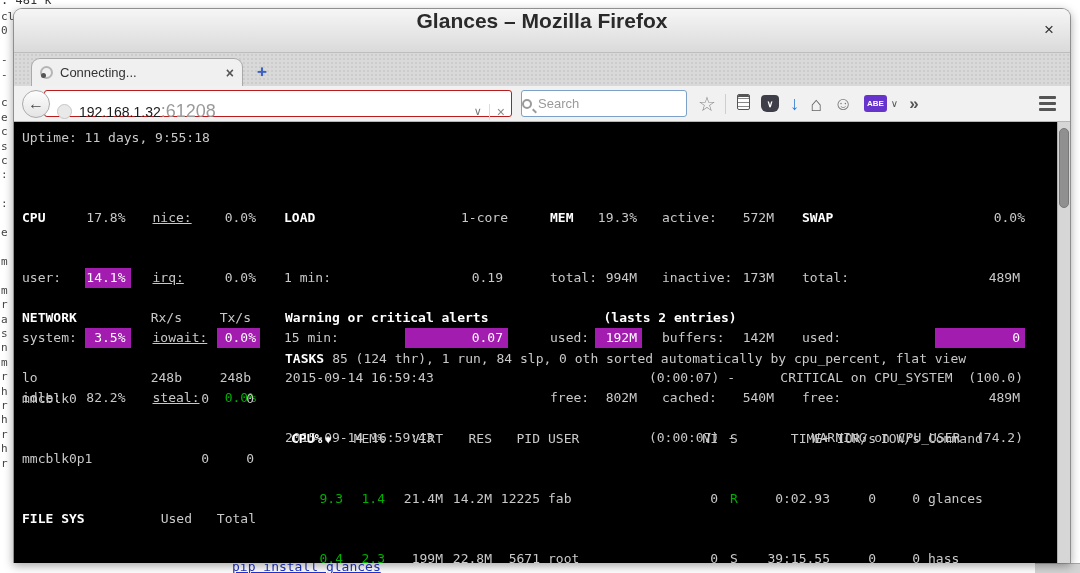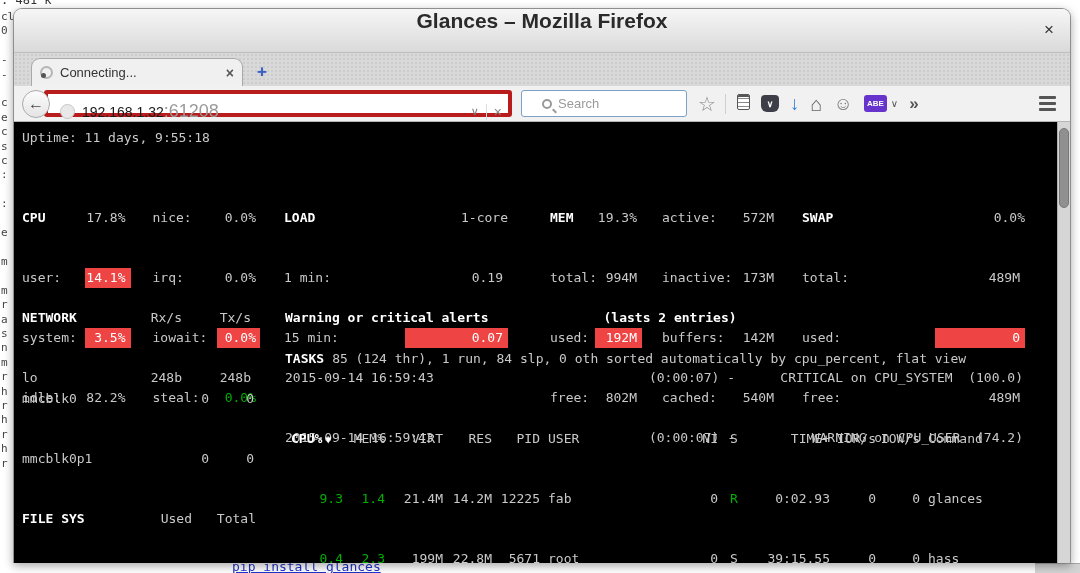--- a/index.html
+++ b/index.html
@@ -39,31 +39,31 @@
   .tab-close { font-size:14px; color:#555; font-weight:bold; cursor:pointer; }
   .newtab { position:absolute; left:243px; bottom:4px; font-size:17px; font-weight:bold;
             color:#3b5fc0; text-shadow:0 0 1px #7a93d8; cursor:pointer; }
 
   .navbar { position:absolute; left:0; top:77px; right:0; height:36px; background:#f1f1f1;
             border-bottom:1px solid #b6b6b6; display:flex; align-items:center; padding:0 8px; }
   .backbtn { width:28px; height:28px; border:1px solid #ababab; border-radius:50%;
              background:linear-gradient(#fdfdfd,#e4e4e4); display:flex; align-items:center;
              justify-content:center; font-size:16px; font-weight:bold; color:#4a4a4a;
              flex:none; z-index:2; cursor:pointer; }
-  .urlbar { height:27px; width:468px; margin-left:-6px; background:#fff; border:4px solid #b91c1c;
+  .urlbar { height:27px; width:468px; margin-left:-6px; background:#fff; border:1px solid #b91c1c;
             border-radius:3px; display:flex; align-items:center; padding:16px 6px 0 12px; flex:none; }
   .globe { width:15px; height:15px; border-radius:50%; background:#e9e9e9; border:1px solid #c6c6c6; flex:none; }
   .host { font-size:14px; color:#1a1a1a; margin-left:7px; }
   .port { font-size:18px; color:#9a9a9a; }
   .urlspacer { flex:1; }
   .chev { font-size:11px; color:#777; padding:0 7px; cursor:pointer; }
   .stop { font-size:14px; color:#888; border-left:1px solid #ddd; padding-left:7px; cursor:pointer; }
   .searchbox { height:27px; width:166px; margin-left:9px; background:#fff;
                border:1px solid #7ca0c7; border-radius:3px; display:flex; align-items:center;
-               padding:0 20px; flex:none; }
+               padding:0 0; flex:none; }
   .mag { width:10px; height:10px; border:2px solid #9a9a9a; border-radius:50%; position:relative; flex:none; }
   .mag::after { content:""; position:absolute; width:5px; height:2px; background:#9a9a9a;
                 transform:rotate(45deg); left:8px; top:9px; }
   .searchin { border:none; outline:none; font-size:13px; color:#333; margin-left:6px; width:120px;
               background:transparent; font-family:"Liberation Sans",sans-serif; }
   .searchin::placeholder { color:#9a9a9a; }
   .icon { margin-left:11px; color:#777; font-size:18px; line-height:18px; cursor:pointer; flex:none; }
   .star { font-size:20px; color:#8a8a8a; }
   .vsep { width:1px; height:20px; background:#cfcfcf; margin-left:9px; flex:none; }
   .clip-body { display:inline-block; width:13px; height:16px; border:1px solid #555;
@@ -87,32 +87,32 @@
   .viewport { position:absolute; left:0; top:113px; right:13px; bottom:0; background:#000; overflow:hidden; }
   .sbtrack { position:absolute; right:0; top:113px; bottom:0; width:13px; background:#d6d6d6;
              border-left:1px solid #b0b0b0; }
   .sbthumb { position:absolute; top:6px; left:1px; width:10px; height:80px; background:#909090;
              border:1px solid #787878; border-radius:5px; cursor:pointer; }
 
   .term { position:absolute; font:13px "DejaVu Sans Mono",monospace; color:#c9c9c9;
           line-height:20px; white-space:pre; }
   .b   { font-weight:bold; color:#fff; }
   .grn { color:#00af00; }
-  .hl  { background:#ef4444; color:#fff; }
+  .hl  { background:#a21caf; color:#fff; }
   .line { display:flex; height:20px; }
   .spread { justify-content:space-between; }
   .cell { display:inline-block; text-align:right; padding-right:5px; }
   .w103 { width:103px; } .w90 { width:90px; }
 
   .hdrline { left:8px; right:16px; top:6px; display:flex; justify-content:space-between; }
   .osinfo { margin-left:9px; font-weight:normal; color:#c9c9c9; }
 
   #p-cpu  { left:8px;   top:46px;  width:238px; }
   .l1 { width:65px; } .v1 { width:47px; text-align:right; padding-right:5px; }
-  .l2 { width:67px; margin-left:22px; } .v2 { width:44px; text-align:right; padding-right:4px; }
+  .l2 { width:67px; margin-left:22px;text-decoration:underline; } .v2 { width:44px; text-align:right; padding-right:4px; }
 
   #p-load { left:270px; top:46px;  width:224px; }
   #p-mem  { left:536px; top:46px;  width:224px; }
   .m1 { width:45px; } .mv { width:47px; text-align:right; padding-right:5px; }
   .m2 { width:72px; margin-left:20px; } .mv2 { width:40px; text-align:right; }
   #p-swap { left:788px; top:46px;  width:223px; }
 
   #p-net  { left:8px;   top:146px; }
   .nname { width:90px; } .nrx { width:70px; text-align:right; } .ntx { width:69px; text-align:right; }
 

